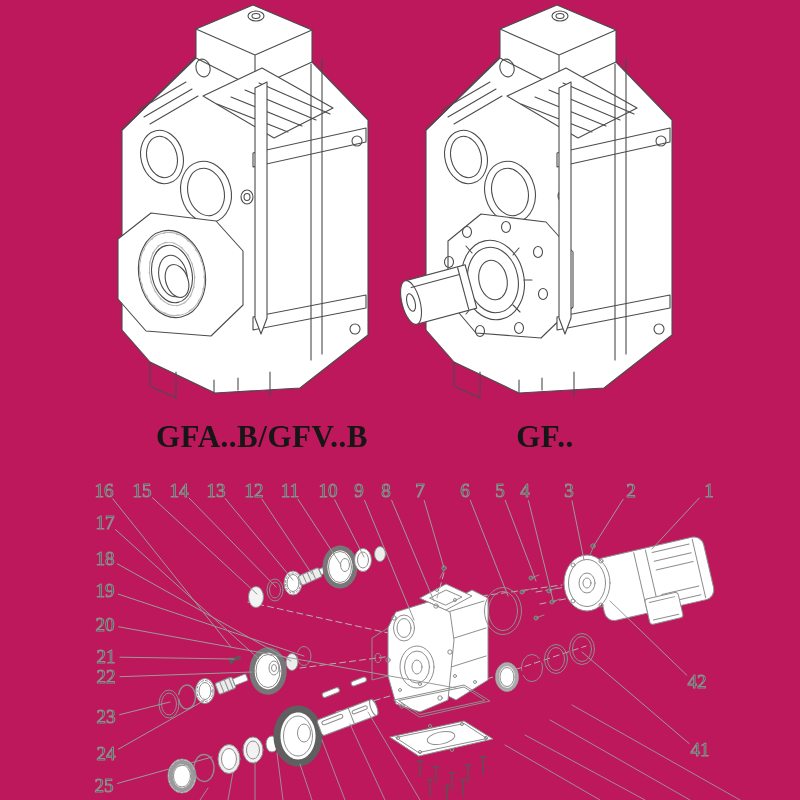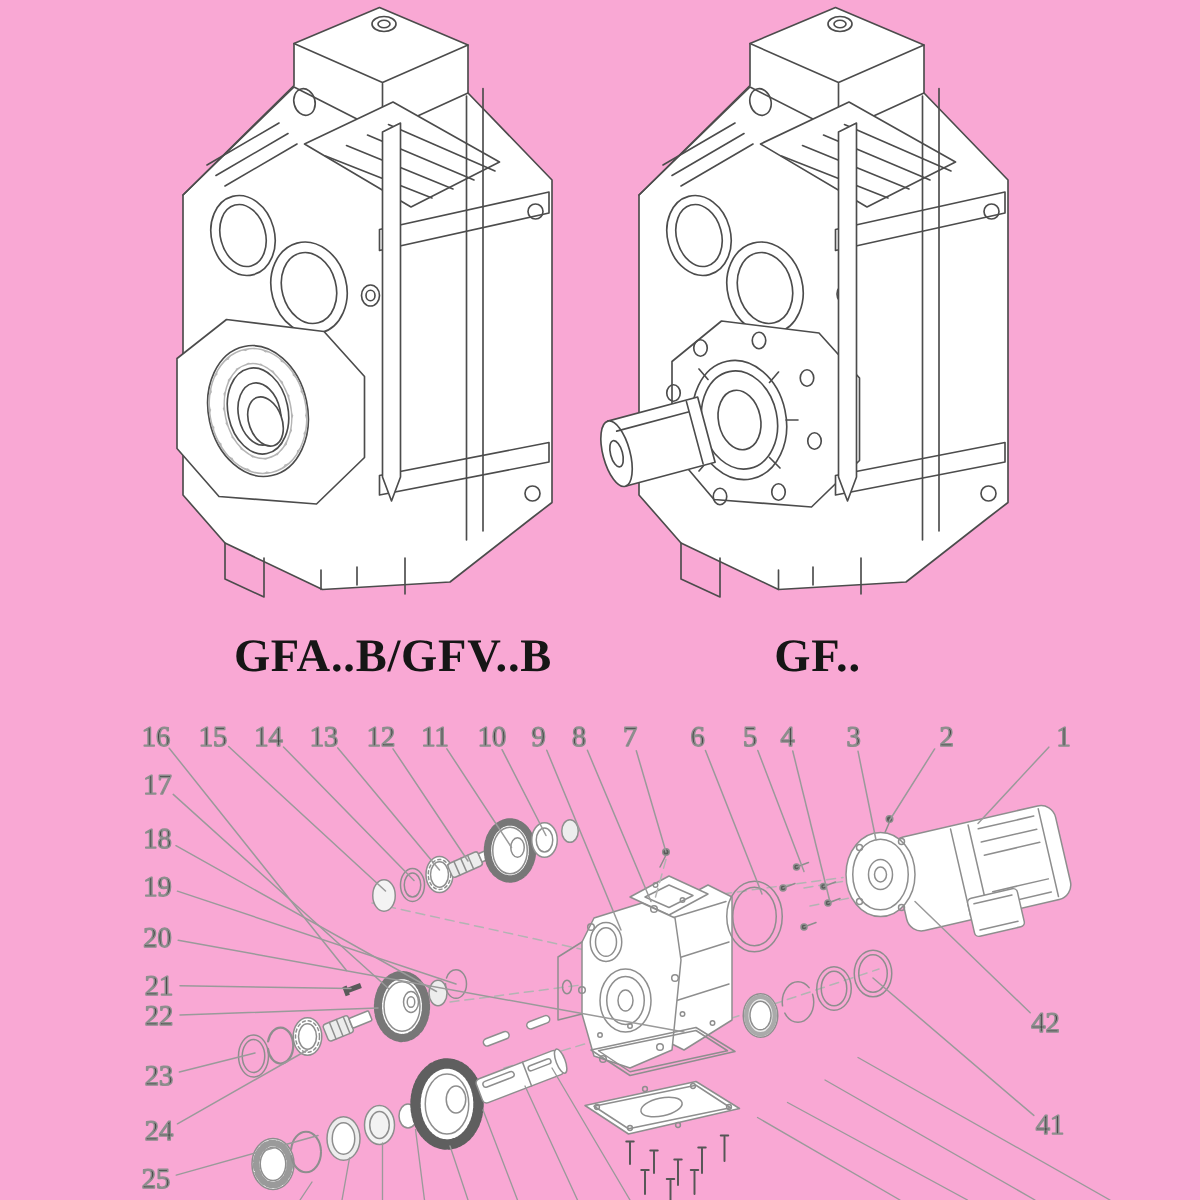--- a/index.html
+++ b/index.html
@@ -1,16 +1,16 @@
 <!DOCTYPE html>
 <html><head>
 <meta charset="utf-8">
 <style>
   html,body{margin:0;padding:0;background:#ffffff;}
-  .canvas{position:relative;width:800px;height:800px;background:#f9a8d4;overflow:hidden;
+  .canvas{position:relative;width:800px;height:800px;background:#be185d;overflow:hidden;
           font-family:"Liberation Serif","DejaVu Serif",serif;}
   svg{position:absolute;left:0;top:0;}
   .caption{font-family:"Liberation Serif","DejaVu Serif",serif;font-weight:bold;
            font-size:31px;fill:#161616;letter-spacing:.5px;}
   .callout{font-family:"Liberation Serif","DejaVu Serif",serif;font-size:19px;fill:#454545;
            text-anchor:middle;}
   .leader{stroke:#9a9a9a;stroke-width:1;fill:none;}
   .draw{stroke:#4c4c4c;stroke-width:1.1;fill:none;stroke-linejoin:round;stroke-linecap:round;}
   .exp{stroke:#8e8e8e;stroke-width:1;fill:none;stroke-linejoin:round;stroke-linecap:round;}
   .dash{stroke:#b3b3b3;stroke-width:1;fill:none;stroke-dasharray:6 4;}

